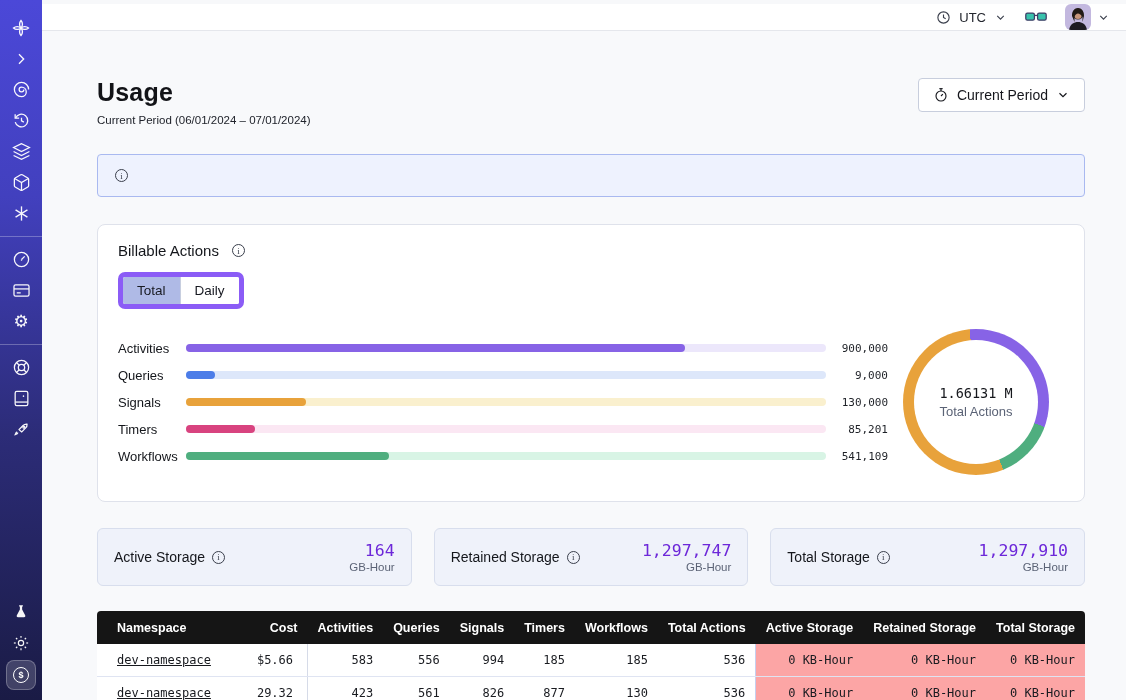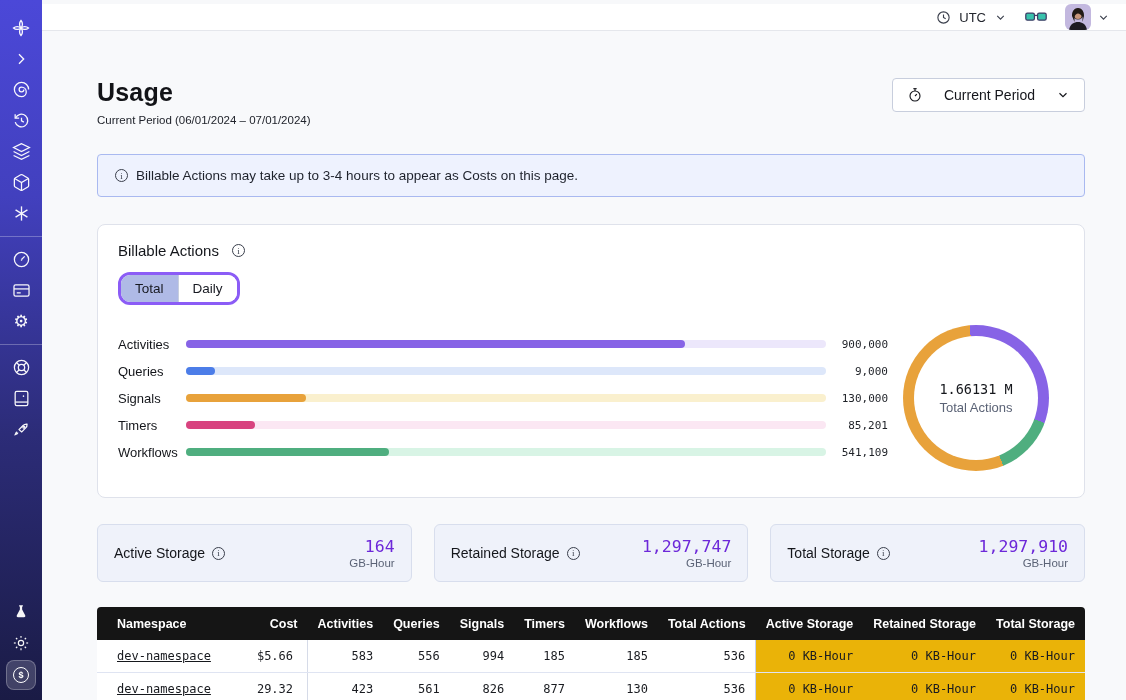--- a/index.html
+++ b/index.html
@@ -31,38 +31,38 @@
   .glasses { cursor:pointer; display:flex; }
   .account { display:flex; align-items:center; gap:6px; cursor:pointer; }
   .avatar { width:26px; height:26px; border-radius:6px; overflow:hidden; display:block; }
 
   .content { flex:1; padding:47px 41px 0 55px; }
 
   .page-head { display:flex; justify-content:space-between; align-items:flex-start; }
   .page-title { font-size:25px; font-weight:600; letter-spacing:.2px; color:#121317; }
   .page-subtitle { font-size:11.5px; color:#21242C; margin-top:7px; }
   .period-btn {
-    display:flex; align-items:center; gap:21px; background:#fff; border:1px solid #C8CEDD;
+    display:flex; align-items:center; gap:8px; background:#fff; border:1px solid #C8CEDD;
     border-radius:4px; height:32px; padding:16px 14px; font-size:14px; color:#15161C; cursor:pointer;
   }
 
   .banner {
     margin-top:28px; height:43px; background:#EEF2FE; border:1px solid #A9B9F0; border-radius:4px;
     display:flex; align-items:center; gap:8px; padding:0 17px; font-size:13.5px; color:#1E222C;
   }
   .info-circ {
     width:13px; height:13px; border:1.1px solid #3A3F4C; border-radius:50%;
     display:inline-flex; align-items:center; justify-content:center;
     font-size:9px; font-style:normal; color:#3A3F4C; flex-shrink:0; font-family:"Liberation Serif",serif;
   }
 
   
   .card { margin-top:27px; background:#fff; border:1px solid #DFE2EB; border-radius:8px; padding:17px 20px 26px; }
   .card-title { display:flex; align-items:center; gap:13px; font-size:15px; font-weight:500; color:#14161B; }
-  .tabs { display:inline-flex; border:3px solid #8b5cf6; border-radius:12px; overflow:hidden; margin-top:13px; }
+  .tabs { display:inline-flex; border:5px solid #8b5cf6; border-radius:7px; overflow:hidden; margin-top:13px; }
   .tab { padding:6px 14px; font-size:13.5px; color:#171921; background:#fff; cursor:pointer; }
   .tab.active { background:#AFBAE6; }
   .tab + .tab { border-left:1px solid #C7CEDF; }
 
   .chart-wrap { display:flex; align-items:center; margin-top:20px; }
   .bars { flex:1; }
   .bar-row { display:flex; align-items:center; height:27px; }
   .bar-label { width:68px; font-size:13px; color:#14161B; flex-shrink:0; }
   .bar-track { flex:1; height:8px; border-radius:4px; position:relative; }
   .bar-fill { position:absolute; left:0; top:0; height:8px; border-radius:4px; }
@@ -87,21 +87,21 @@
   
   .table-wrap { margin-top:25px; border-radius:4px 4px 0 0; overflow:hidden; }
   table { width:100%; border-collapse:collapse; }
   thead th { background:#151515; color:#fff; font-size:12.5px; font-weight:600; height:33px;
     padding:0 10px; text-align:right; white-space:nowrap; }
   thead th.col-ns { text-align:left; padding-left:20px; }
   tbody td { background:#fff; height:29px; padding:9px 10px; font-family:"DejaVu Sans Mono",monospace;
     font-size:12px; color:#191B20; text-align:right; border-bottom:1px solid #DFE4F2; white-space:nowrap; }
   tbody td.col-ns { text-align:left; padding-left:20px; }
   tbody td.col-cost { border-right:1px solid #D6DBE8; padding-right:14px; }
-  tbody td.storage-cell { background:#eab308; }
+  tbody td.storage-cell { background:#fca5a5; }
   tbody td.storage-first { border-left:1px solid #C5CFEF; }
   .ns-link { color:#16181D; text-decoration:underline; cursor:pointer; }
 </style>
 </head>
 <body>
 
 <div class="app">
 
   <nav class="sidebar">
     <div class="sb-icon">
@@ -270,21 +270,20 @@
           </svg>
           <span>Current Period</span>
           <svg width="14" height="14" viewBox="0 0 24 24" fill="none" stroke="#15161C" stroke-width="2">
               <polyline points="6 9 12 15 18 9"></polyline>
             </svg>
         </button>
       </div>
 
       <div class="banner">
         <i class="info-circ">i</i>
-        <span>Billable Actions may take up to 3-4 hours to appear as Costs on this page.</span>
       </div>
 
       <section class="card">
         <div class="card-title">
           <span>Billable Actions</span>
           <i class="info-circ">i</i>
         </div>
         <div class="tabs">
           <div class="tab active">Total</div>
           <div class="tab">Daily</div>

